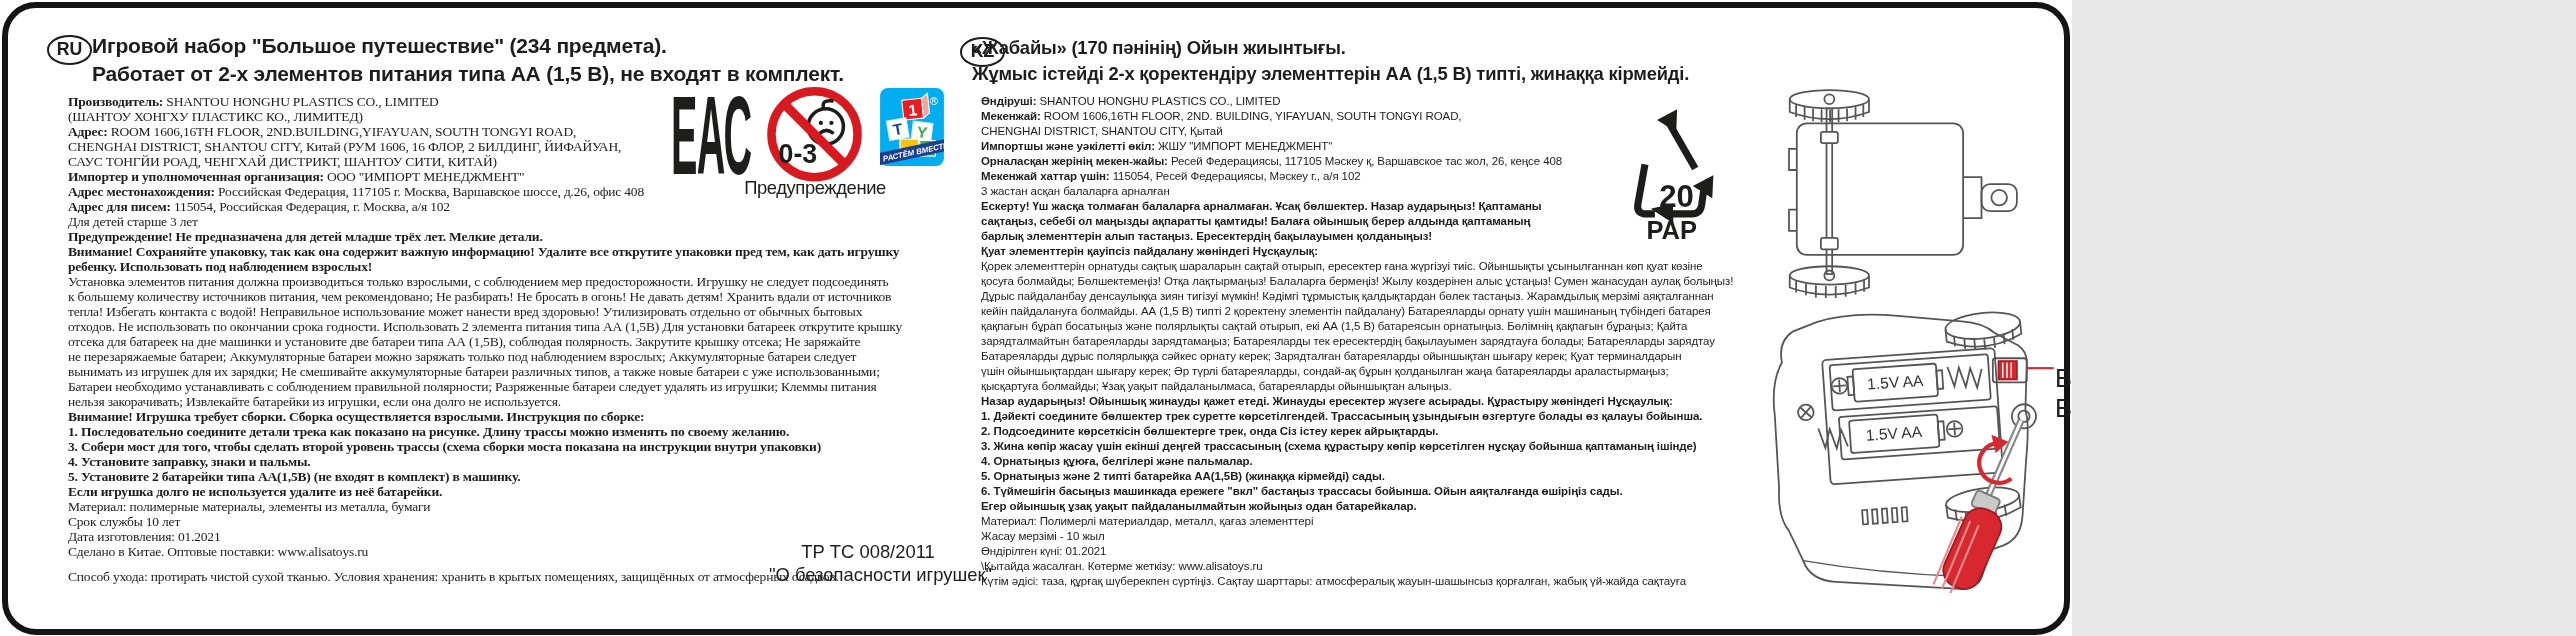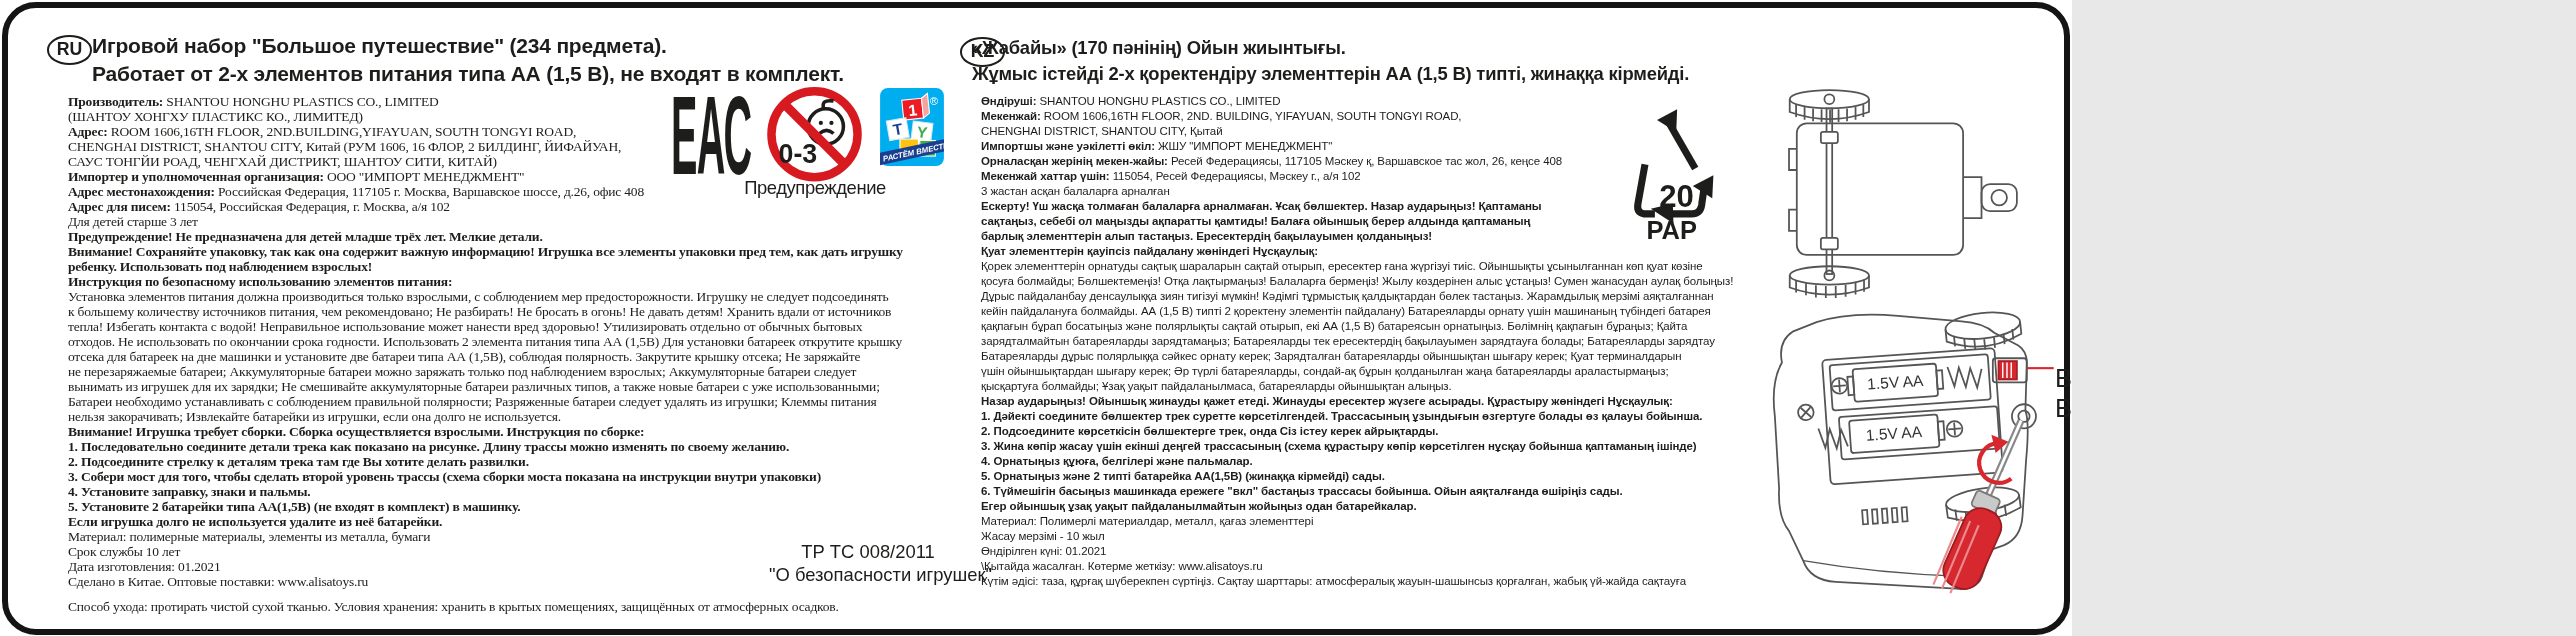--- a/index.html
+++ b/index.html
@@ -42,35 +42,33 @@
       <div class="tl"><span class="bd">Производитель:</span> SHANTOU HONGHU PLASTICS CO., LIMITED</div>
       <div class="tl">(ШАНТОУ ХОНГХУ ПЛАСТИКС КО., ЛИМИТЕД)</div>
       <div class="tl"><span class="bd">Адрес:</span> ROOM 1606,16TH FLOOR, 2ND.BUILDING,YIFAYUAN, SOUTH TONGYI ROAD,</div>
       <div class="tl">CHENGHAI DISTRICT, SHANTOU CITY, Китай (РУМ 1606, 16 ФЛОР, 2 БИЛДИНГ, ЙИФАЙУАН,</div>
       <div class="tl">САУС ТОНГЙИ РОАД, ЧЕНГХАЙ ДИСТРИКТ, ШАНТОУ СИТИ, КИТАЙ)</div>
       <div class="tl"><span class="bd">Импортер и уполномоченная организация:</span> ООО "ИМПОРТ МЕНЕДЖМЕНТ"</div>
       <div class="tl"><span class="bd">Адрес местонахождения:</span> Российская Федерация, 117105 г. Москва, Варшавское шоссе, д.26, офис 408</div>
       <div class="tl"><span class="bd">Адрес для писем:</span> 115054, Российская Федерация, г. Москва, а/я 102</div>
       <div class="tl">Для детей старше 3 лет</div>
       <div class="tl"><span class="bd">Предупреждение! Не предназначена для детей младше трёх лет. Мелкие детали.</span></div>
-      <div class="tl"><span class="bd">Внимание! Сохраняйте упаковку, так как она содержит важную информацию! Игрушка все элементы упаковки пред тем, как дать игрушку</span></div>
+      <div class="tl"><span class="bd">Внимание! Сохраняйте упаковку, так как она содержит важную информацию! Удалите все открутите упаковки пред тем, как дать игрушку</span></div>
       <div class="tl"><span class="bd">ребенку. Использовать под наблюдением взрослых!</span></div>
-      <div class="tl"><span class="bd">Инструкция по безопасному использованию элементов питания:</span></div>
       <div class="tl">Установка элементов питания должна производиться только взрослыми, с соблюдением мер предосторожности. Игрушку не следует подсоединять</div>
       <div class="tl">к большему количеству источников питания, чем рекомендовано; Не разбирать! Не бросать в огонь! Не давать детям! Хранить вдали от источников</div>
       <div class="tl">тепла!  Избегать контакта с водой! Неправильное использование может нанести вред здоровью!  Утилизировать отдельно от обычных бытовых</div>
       <div class="tl">отходов. Не использовать по окончании срока годности. Использовать 2 элемента питания типа АА (1,5В) Для установки батареек открутите крышку</div>
       <div class="tl">отсека для батареек на дне машинки и установите две батареи типа АА (1,5В), соблюдая полярность. Закрутите крышку отсека; Не заряжайте</div>
       <div class="tl">не перезаряжаемые батареи; Аккумуляторные батареи можно заряжать только под наблюдением взрослых; Аккумуляторные батареи следует</div>
       <div class="tl">вынимать из игрушек для их зарядки; Не смешивайте аккумуляторные батареи различных типов, а также новые батареи с уже использованными;</div>
       <div class="tl">Батареи необходимо устанавливать с соблюдением правильной полярности; Разряженные батареи следует удалять из игрушки; Клеммы питания</div>
       <div class="tl">нельзя закорачивать; Извлекайте батарейки из игрушки, если она долго не используется.</div>
       <div class="tl"><span class="bd">Внимание! Игрушка требует сборки. Сборка осуществляется взрослыми. Инструкция  по сборке:</span></div>
       <div class="tl"><span class="bd">1. Последовательно соедините детали трека как показано на рисунке.  Длину трассы можно изменять по своему желанию.</span></div>
-      <div class="tl"><span class="bd">2. Подсоедините стрелку к деталям трека там где Вы хотите делать развилки.</span></div>
       <div class="tl"><span class="bd">3. Собери мост для того, чтобы сделать второй уровень трассы (схема сборки моста показана на инструкции внутри упаковки)</span></div>
       <div class="tl"><span class="bd">4. Установите заправку, знаки и пальмы.</span></div>
       <div class="tl"><span class="bd">5. Установите 2 батарейки типа АА(1,5В) (не входят в комплект) в машинку.</span></div>
       <div class="tl"><span class="bd">Если игрушка долго не используется удалите из неё батарейки.</span></div>
       <div class="tl">Материал:  полимерные материалы, элементы из металла, бумаги</div>
       <div class="tl">Срок службы 10 лет</div>
       <div class="tl">Дата изготовления: 01.2021</div>
       <div class="tl">Сделано в Китае. Оптовые поставки:  www.alisatoys.ru</div>
       <div class="tl">Способ ухода: протирать чистой сухой тканью. Условия хранения: хранить в крытых помещениях, защищённых от атмосферных осадков.</div>
     </div>

